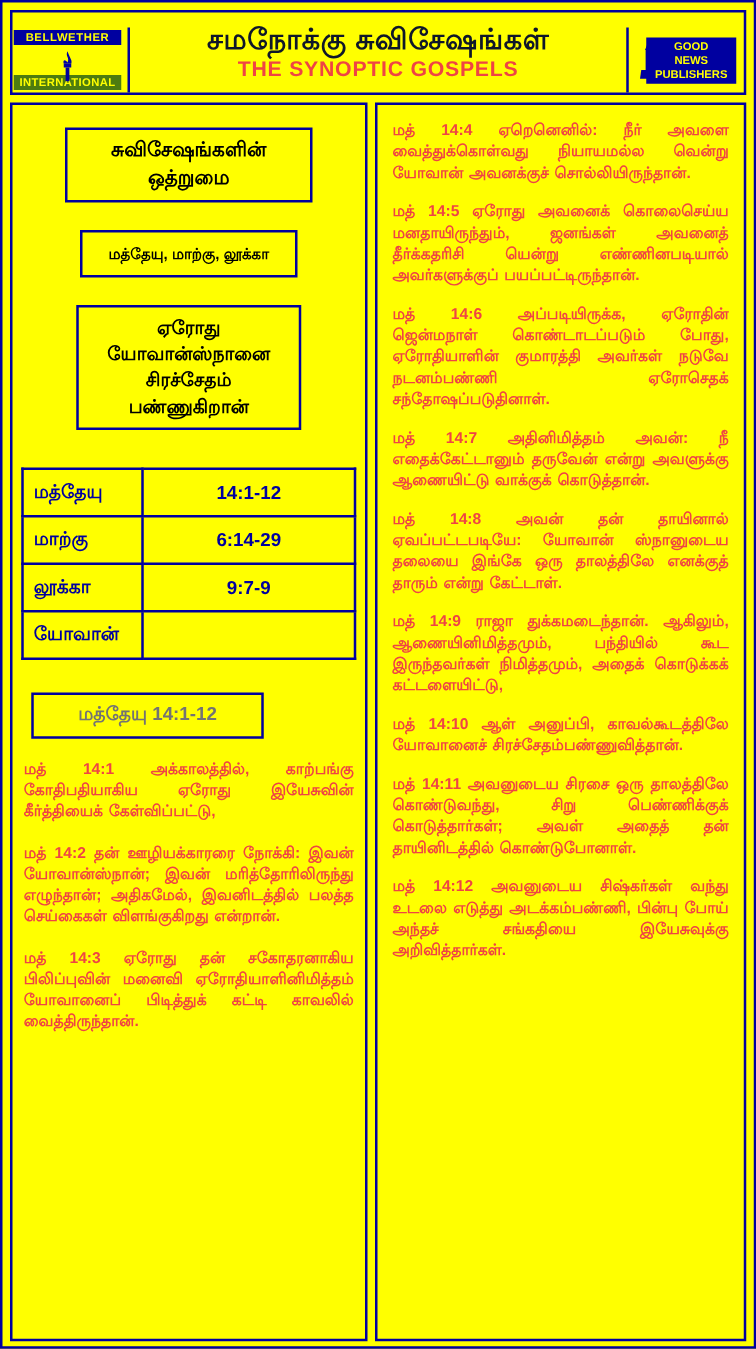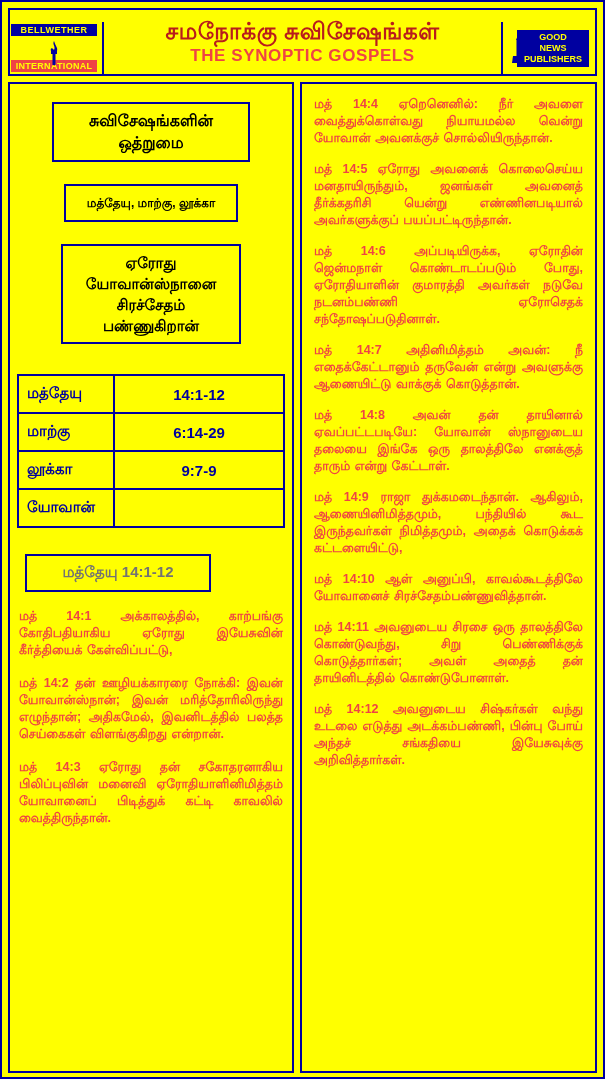--- a/index.html
+++ b/index.html
@@ -49,21 +49,21 @@
     background: #0000a0;
     color: #ffff00;
     width: 86px;
     padding: 1px 0;
   }
   .logo-sub {
     font-size: 9px;
     font-weight: bold;
     letter-spacing: .3px;
     text-align: center;
-    background: #ef4444;
+    background: #4d7c0f;
     color: #ffff00;
     width: 86px;
     padding: 1px 0;
     margin-top: 16px;
   }
   .logo-inner {
     position: relative;
     width: 86px;
     height: 58px;
     display: flex;
@@ -91,21 +91,21 @@
     flex: 1;
     display: flex;
     flex-direction: column;
     align-items: center;
     justify-content: center;
     gap: 2px;
   }
   .title-ta {
     font-size: 23px;
     font-weight: bold;
-    color: #b91c1c;
+    color: #0f172a;
     letter-spacing: .5px;
     line-height: 26px;
   }
   .title-en {
     font-size: 17px;
     font-weight: bold;
     color: #ef4444;
     letter-spacing: .6px;
   }
 

